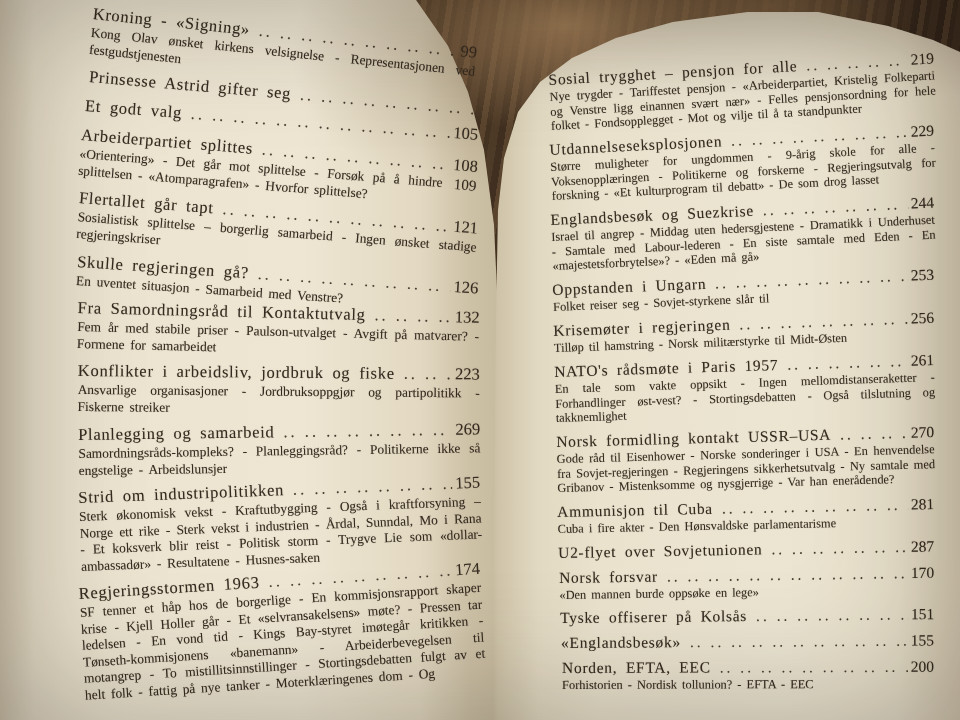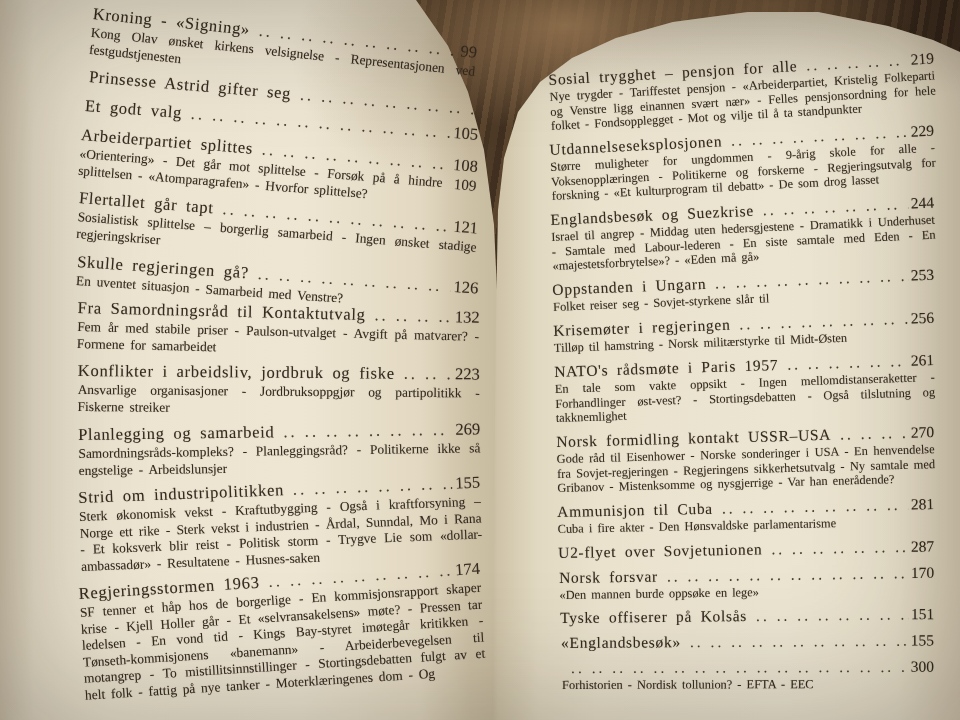--- a/index.html
+++ b/index.html
@@ -230,20 +230,21 @@
       </div>
       <div class="entry" style="transform: rotate(-0.4deg); margin-left: 13px;">
         <div class="main">
           <span class="t">«Englandsbesøk»</span>
           <span class="lead">.. .. .. .. .. .. .. .. .. .. .. .. .. .. .. .. .. .. .. .. .. .. .. .. .. .. .. .. .. .. .. .. .. .. .. .. .. .. .. ..</span>
           <span class="pg">155</span>
         </div>
       </div>
       <div class="entry" style="transform: rotate(-0.2deg); margin-left: 14px;">
         <div class="main">
-          <span class="lead">.. .. .. .. .. .. .. .. .. .. .. .. .. .. .. .. .. .. .. .. .. .. .. .. .. .. .. .. .. .. .. .. .. .. .. .. .. .. .. ..</span>
-          <span class="pg">300</span>
+          <span class="t">Norden, EFTA, EEC</span>
+          <span class="lead">.. .. .. .. .. .. .. .. .. .. .. .. .. .. .. .. .. .. .. .. .. .. .. .. .. .. .. .. .. .. .. .. .. .. .. .. .. .. .. ..</span>
+          <span class="pg">200</span>
         </div>
         <div class="sub">Forhistorien - Nordisk tollunion? - EFTA - EEC</div>
       </div>
     </div>
   <div class="vignette"></div>
 </div>
 
 </body></html>

